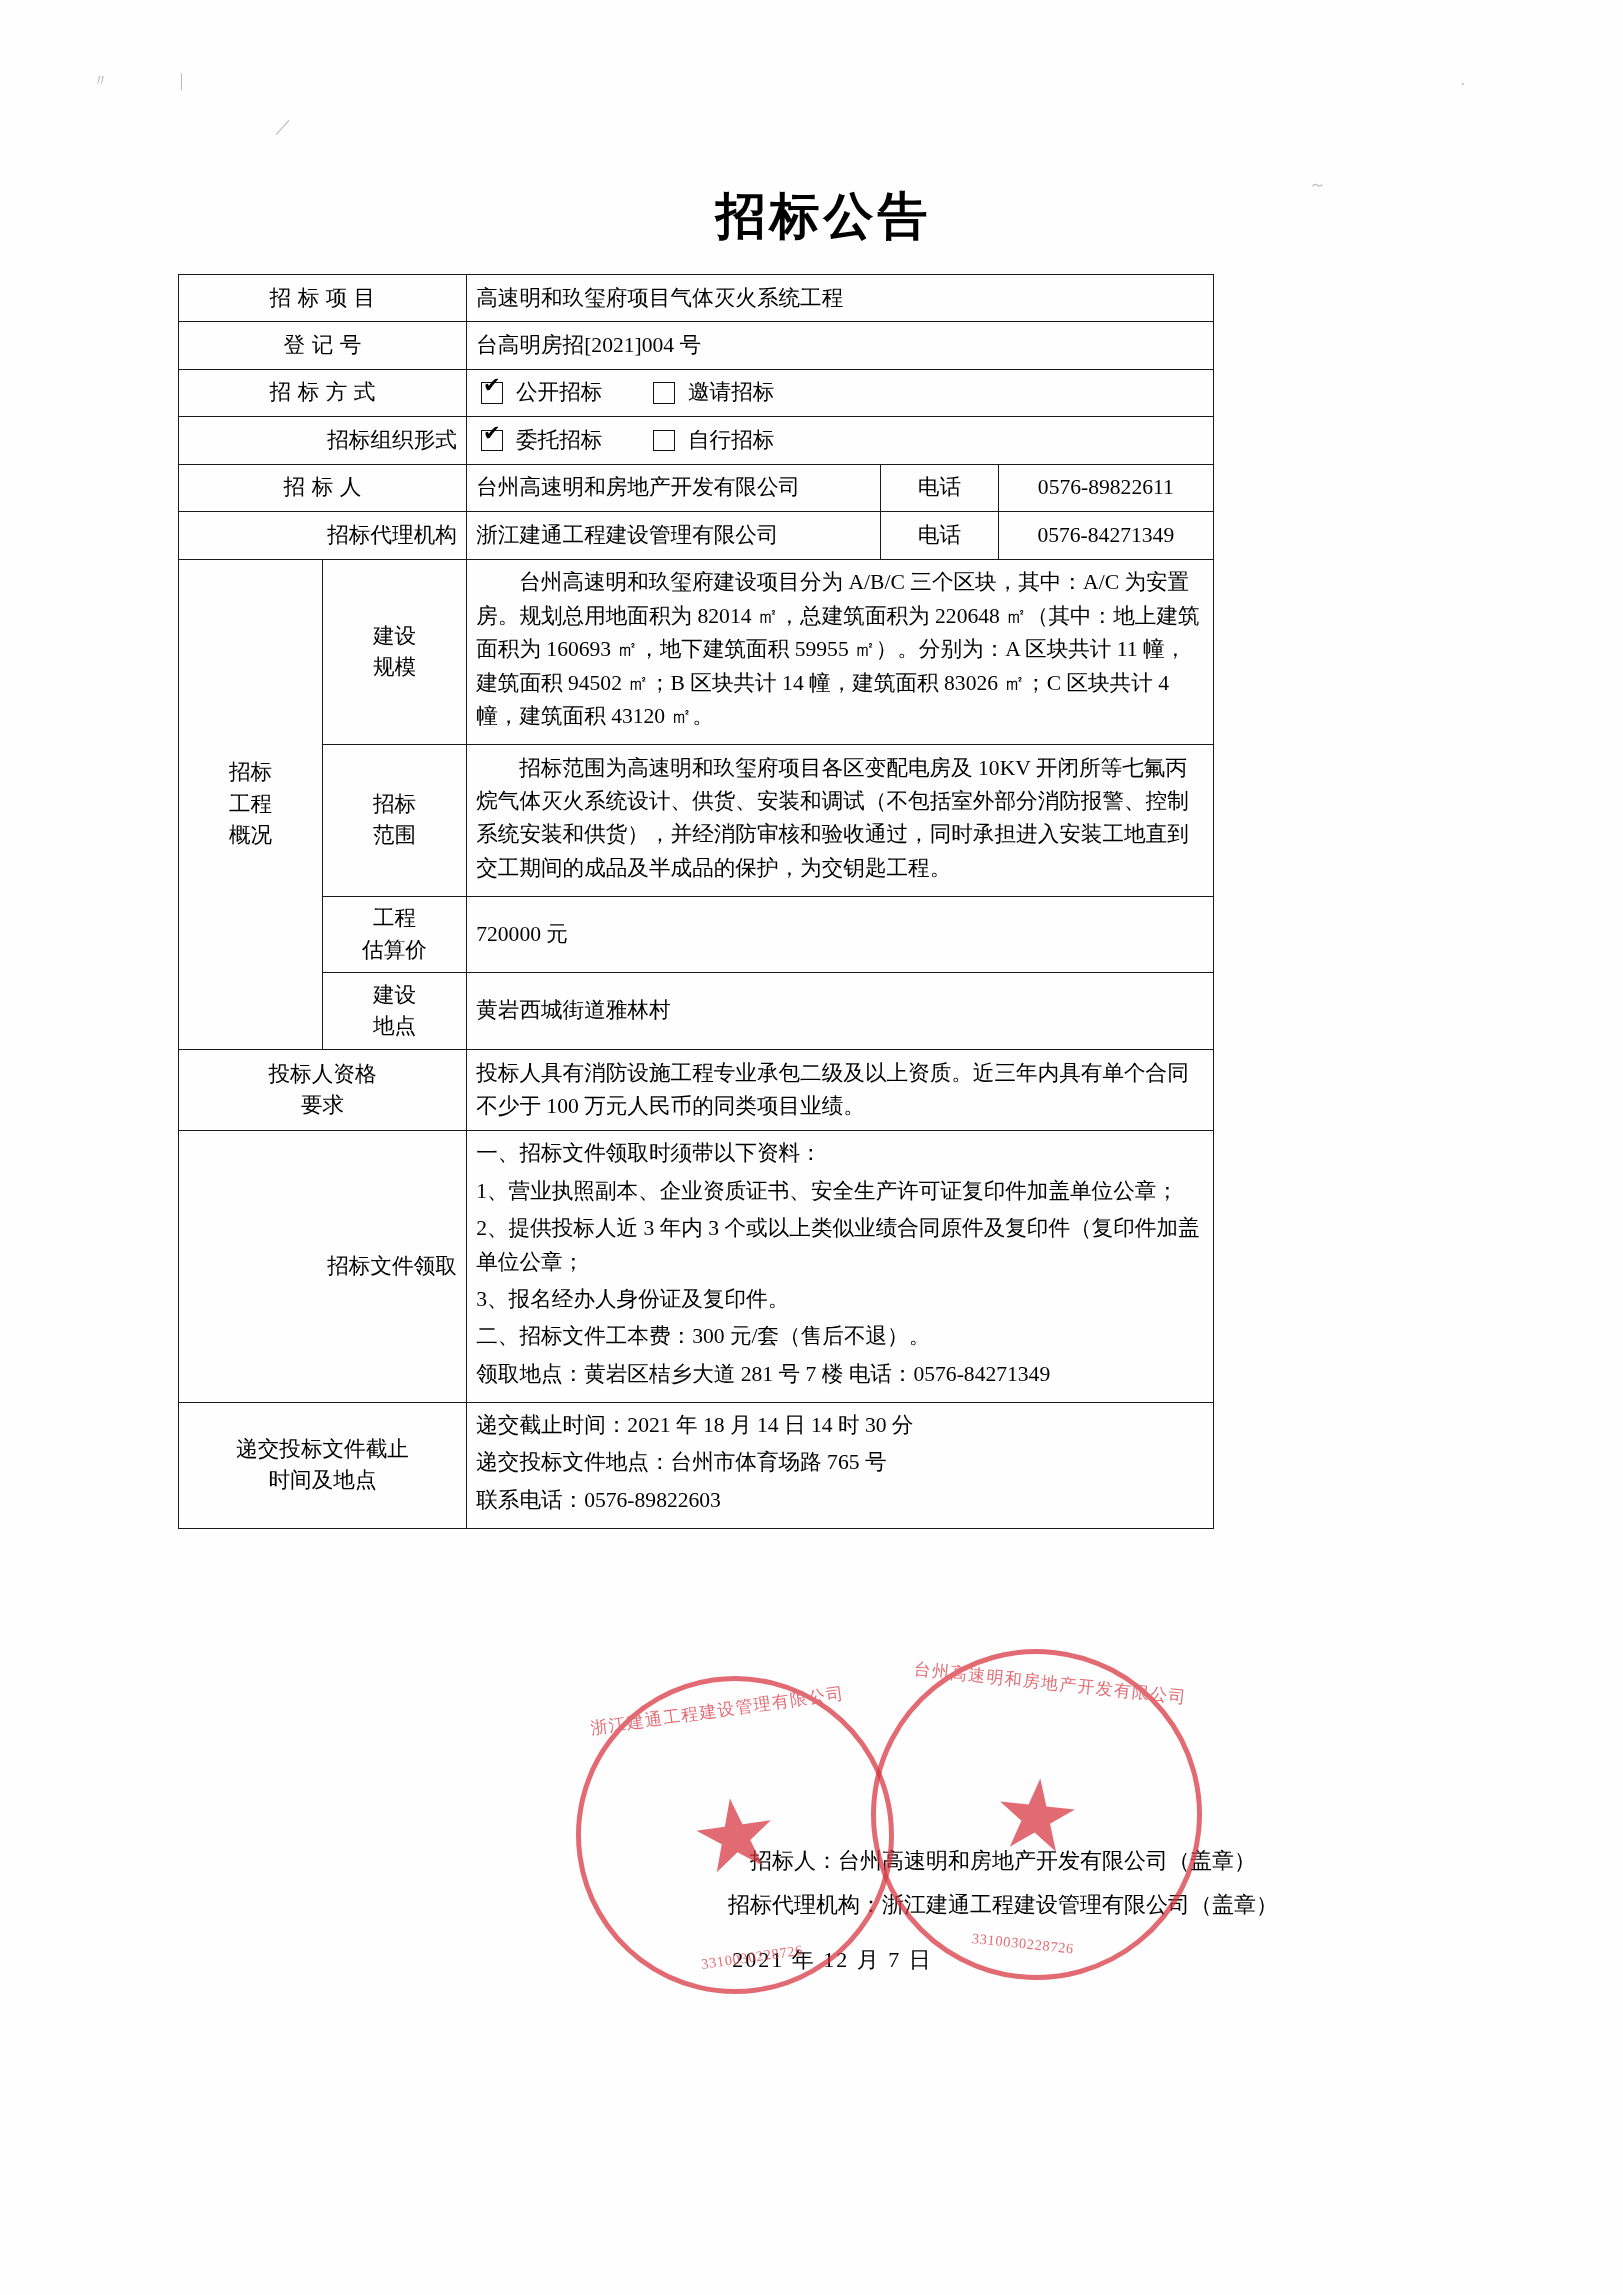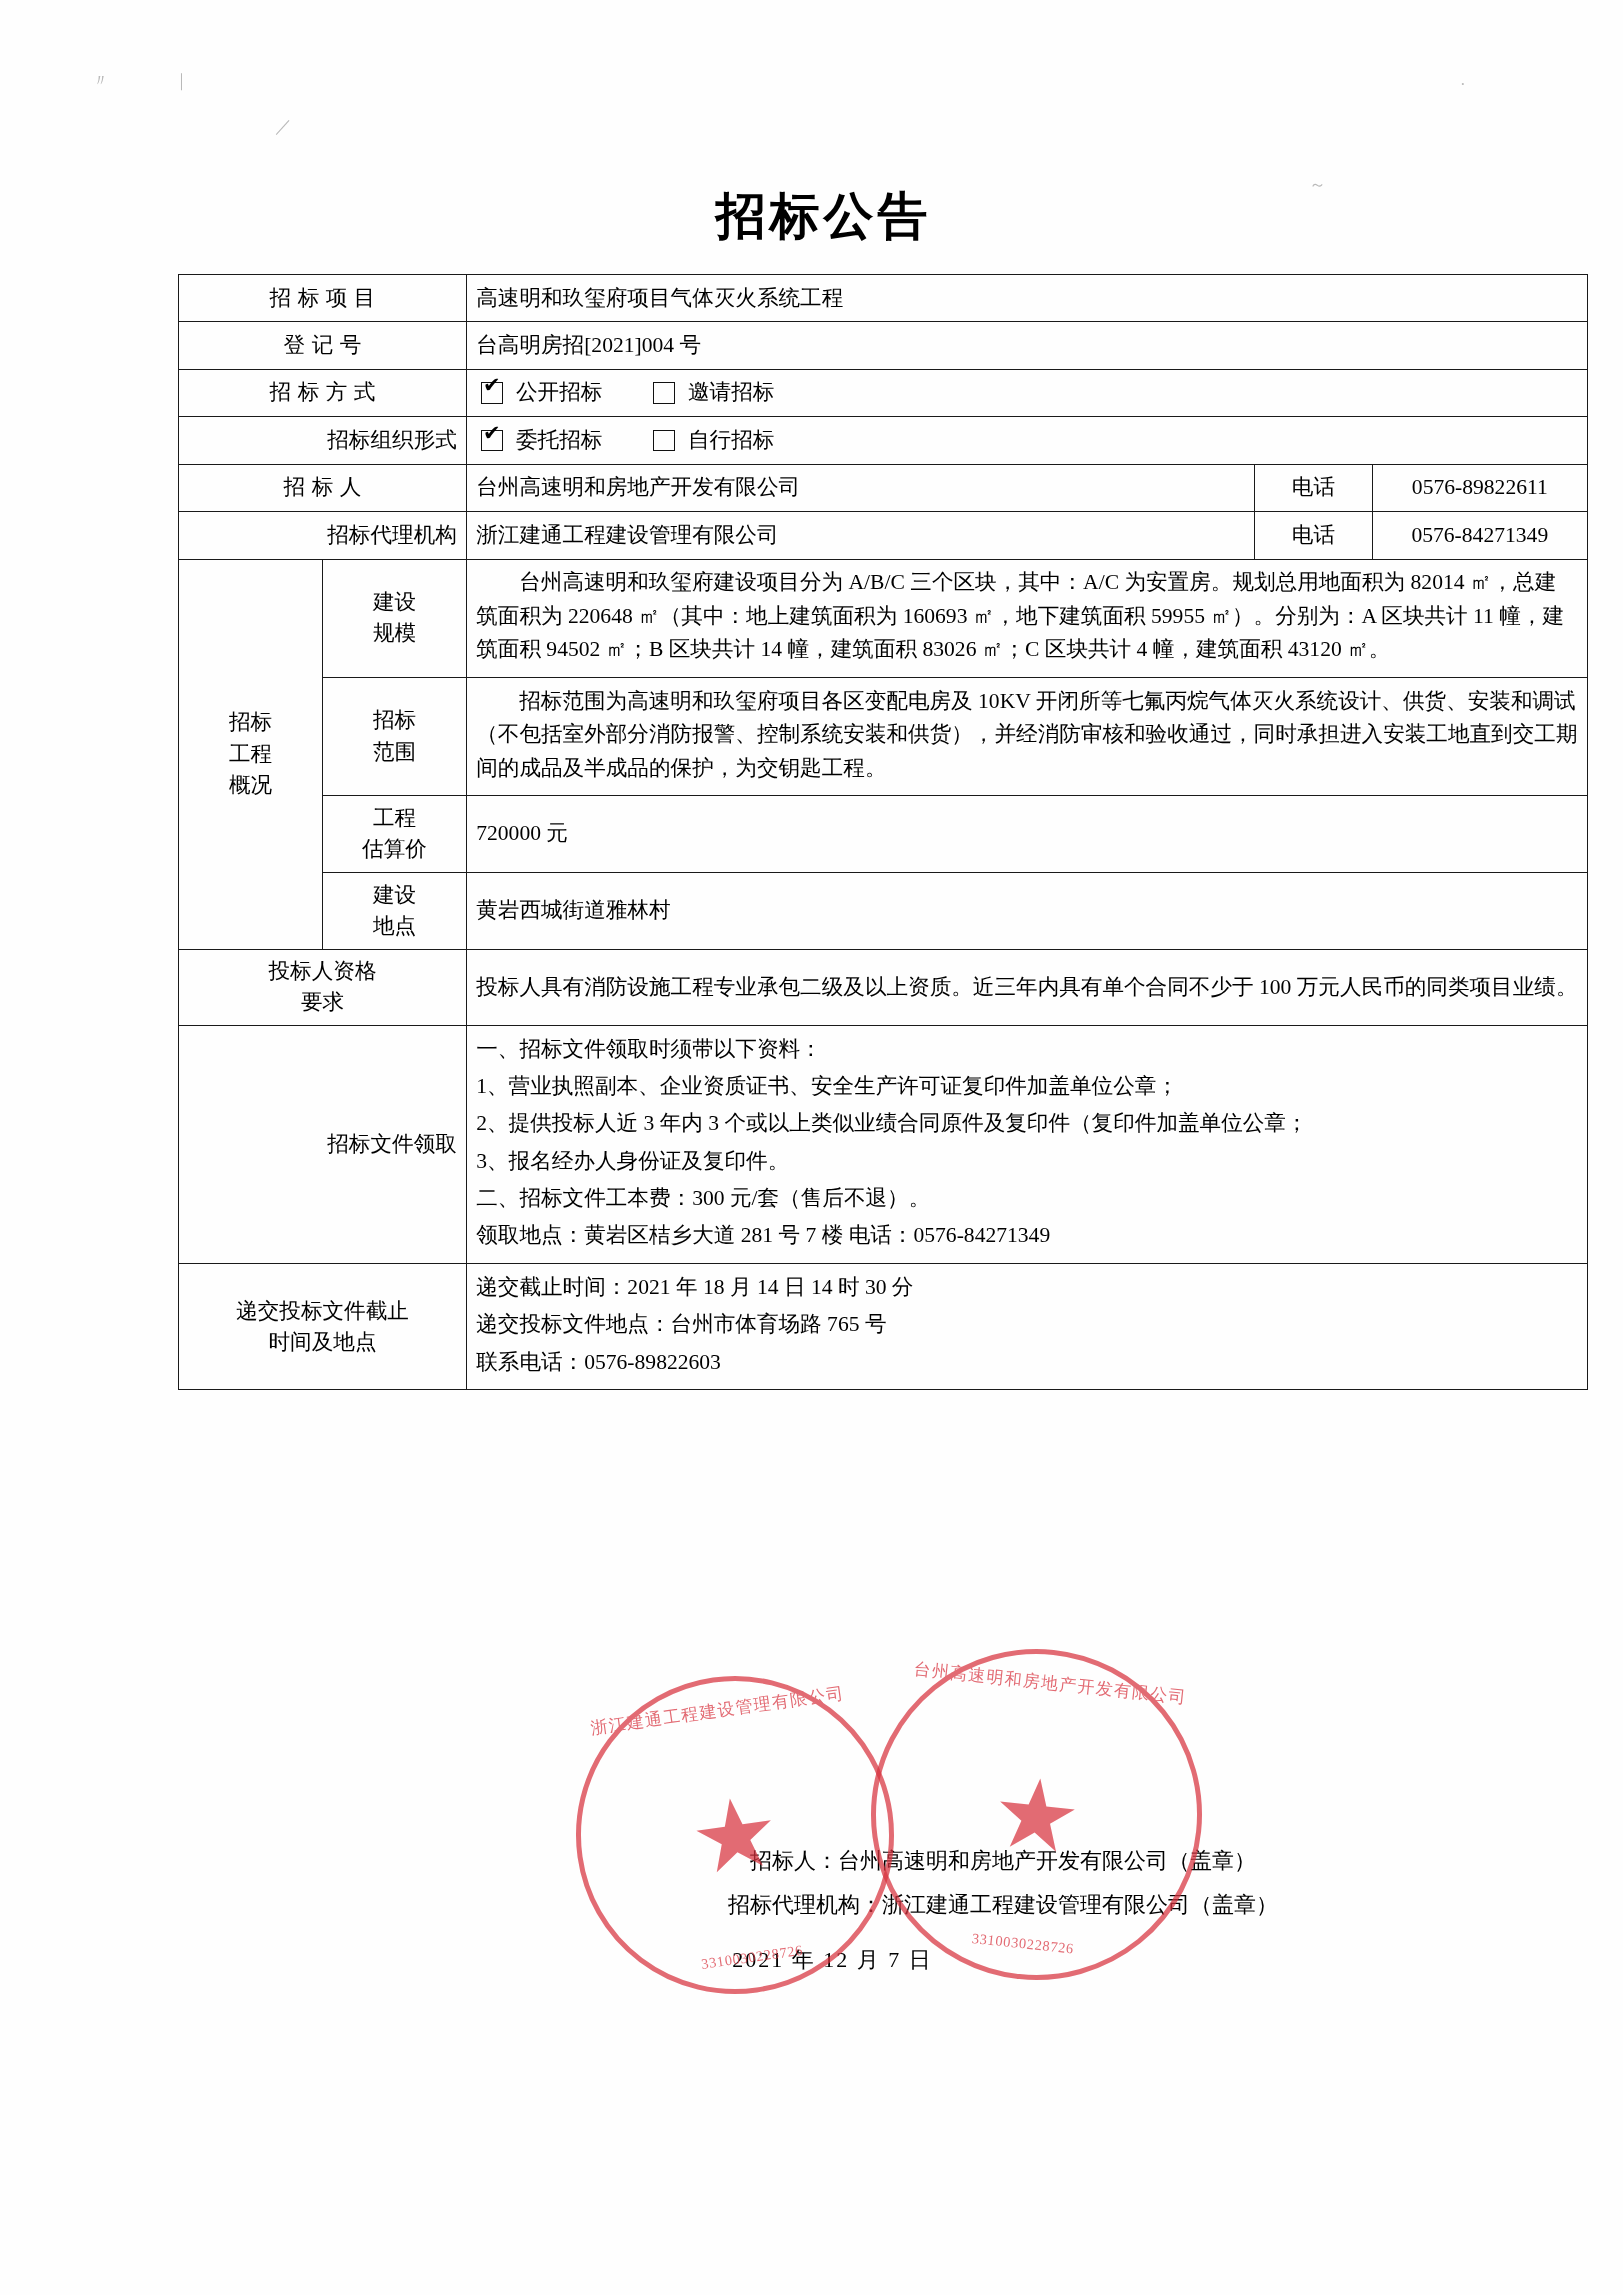--- a/index.html
+++ b/index.html
@@ -31,21 +31,21 @@
     font-size: 50px;
     font-weight: bold;
     letter-spacing: 3.9px;
     font-family: "Liberation Serif", serif;
     margin-left: 12px;
   }
   table.main {
     position: absolute;
     left: 178px;
     top: 274px;
-    width: 1410px;
+    width: 1036px;
     border-collapse: collapse;
     font-size: 21.6px;
     line-height: 1.55;
   }
   table.main td {
     border: 1.3px solid #1a1a1a;
     padding: 6.5px 9.2px;
     vertical-align: middle;
   }
   .lbl {

